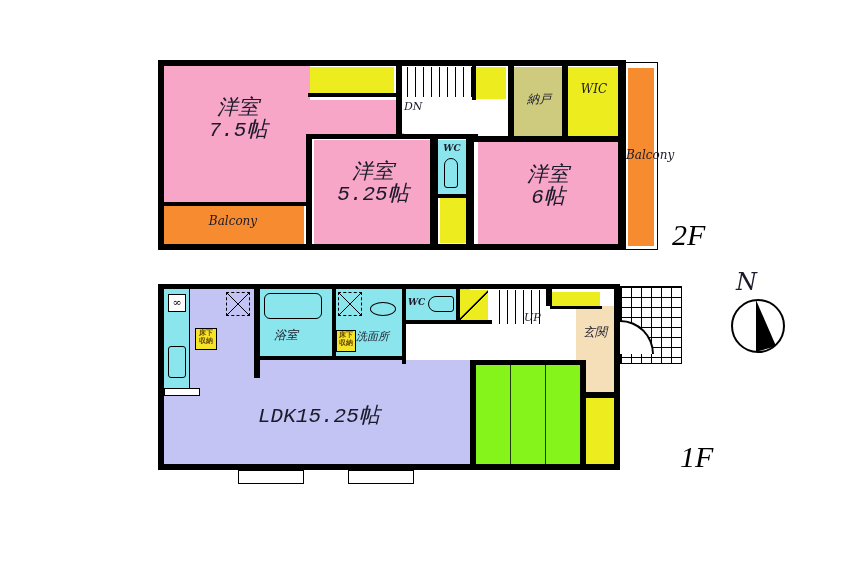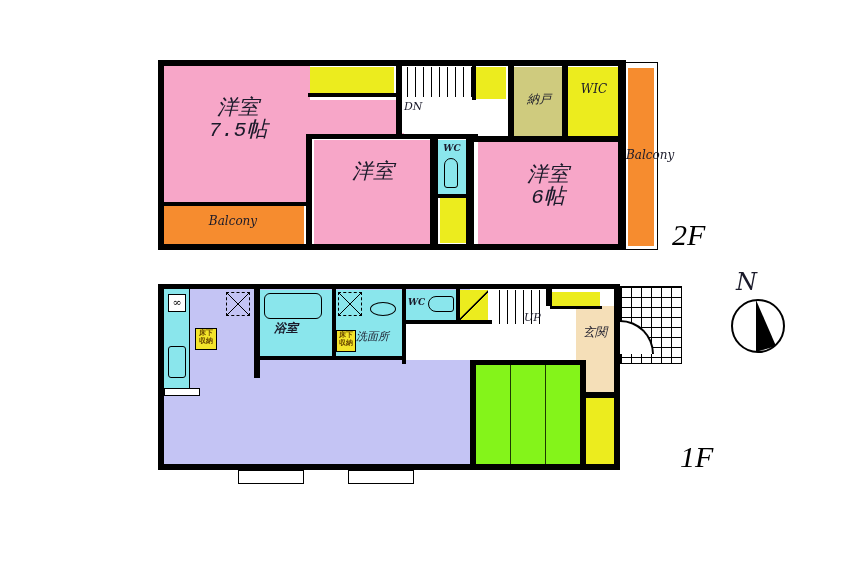--- a/index.html
+++ b/index.html
@@ -32,20 +32,21 @@
   </div>
 
   <div class="room" style="left:152px;top:7px;width:84px;height:26px;background:#ecec1e;"></div>
 
   <div class="room" style="left:6px;top:145px;width:140px;height:40px;background:#f68c2f;"></div>
   <div class="lbl med" style="left:30px;top:155px;width:90px;">Balcony</div>
 
   <div class="room" style="left:156px;top:80px;width:116px;height:104px;background:#f7a6c8;"></div>
   <div class="lbl big" style="left:165px;top:102px;width:100px;">
     <div>洋室</div>
+    <div>5.25帖</div>
   </div>
 
   <div class="room" style="left:244px;top:7px;width:72px;height:66px;background:#fff;
      background-image:repeating-linear-gradient(90deg,transparent 0 7px,#000 7px 8px);background-size:8px 30px;background-repeat:repeat-x;background-position:30px 0;"></div>
   <div class="lbl sm" style="left:246px;top:41px;">DN</div>
 
   <div class="room" style="left:280px;top:80px;width:28px;height:54px;background:#8ae6ec;"></div>
   <div class="lbl xs" style="left:281px;top:84px;width:26px;font-style:italic;">WC</div>
   <div class="abs" style="left:286px;top:98px;width:14px;height:30px;border:1.5px solid #000;border-radius:7px 7px 3px 3px;"></div>
 
@@ -85,31 +86,32 @@
   <div class="wall" style="left:350px;top:0;width:6px;height:80px;"></div>
   <div class="wall" style="left:404px;top:0;width:6px;height:80px;"></div>
   <div class="wall" style="left:314px;top:0;width:4px;height:40px;"></div>
 </div>
 
 <div class="floor-label" style="left:672px;top:218px;">2F</div>
 
 <div class="abs" style="left:158px;top:284px;width:530px;height:200px;">
 
   <div class="room" style="left:6px;top:4px;width:306px;height:178px;background:#c4c4f4;"></div>
+  <div class="lbl big" style="left:100px;top:122px;">LDK15.25帖</div>
 
   <div class="room" style="left:6px;top:4px;width:26px;height:100px;background:#8ae6ec;border-right:1px solid #000;"></div>
   <div class="abs" style="left:10px;top:10px;width:18px;height:18px;border:1px solid #000;background:#fff;font-size:11px;text-align:center;line-height:16px;">∞</div>
   <div class="abs" style="left:10px;top:62px;width:18px;height:32px;border:1px solid #000;border-radius:3px;"></div>
   <div class="abs" style="left:6px;top:104px;width:36px;height:8px;background:#fff;border:1px solid #000;"></div>
   <div class="abs" style="left:68px;top:8px;width:24px;height:24px;border:1.5px dashed #000;background:linear-gradient(45deg,transparent 48%,#000 49%,#000 51%,transparent 52%),linear-gradient(-45deg,transparent 48%,#000 49%,#000 51%,transparent 52%);"></div>
   <div class="tag" style="left:37px;top:44px;width:20px;height:20px;">床下<br>収納</div>
 
   <div class="room" style="left:102px;top:6px;width:72px;height:68px;background:#8ae6ec;"></div>
   <div class="abs" style="left:106px;top:9px;width:58px;height:26px;border:1.5px solid #000;border-radius:6px;"></div>
-  <div class="lbl med" style="left:116px;top:38px;font-weight:bold;">浴室</div>
+  <div class="lbl med" style="left:116px;top:45px;">浴室</div>
 
   <div class="room" style="left:178px;top:6px;width:66px;height:68px;background:#8ae6ec;"></div>
   <div class="abs" style="left:180px;top:8px;width:24px;height:24px;border:1.5px dashed #000;background:linear-gradient(45deg,transparent 48%,#000 49%,#000 51%,transparent 52%),linear-gradient(-45deg,transparent 48%,#000 49%,#000 51%,transparent 52%);"></div>
   <div class="abs" style="left:212px;top:18px;width:26px;height:14px;border:1.5px solid #000;border-radius:50%;"></div>
   <div class="tag" style="left:178px;top:46px;width:18px;height:20px;">床下<br>収納</div>
   <div class="lbl sm" style="left:198px;top:47px;">洗面所</div>
 
   <div class="room" style="left:248px;top:6px;width:50px;height:30px;background:#8ae6ec;"></div>
   <div class="lbl xs" style="left:250px;top:14px;font-style:italic;">WC</div>
   <div class="abs" style="left:270px;top:12px;width:26px;height:16px;border:1.5px solid #000;border-radius:8px 3px 3px 8px;"></div>

